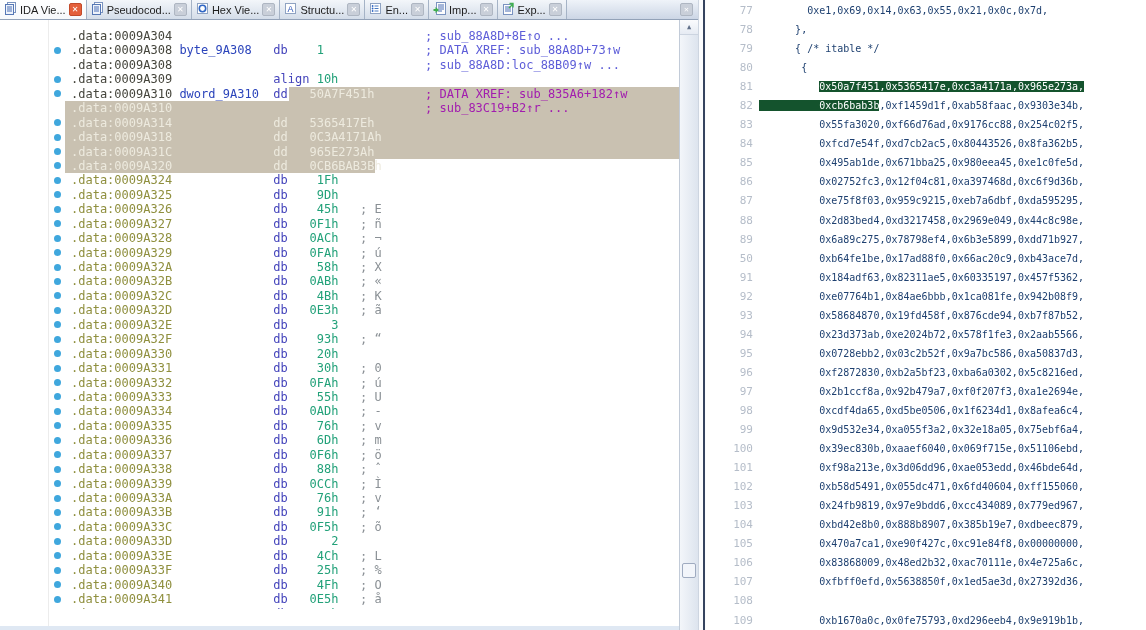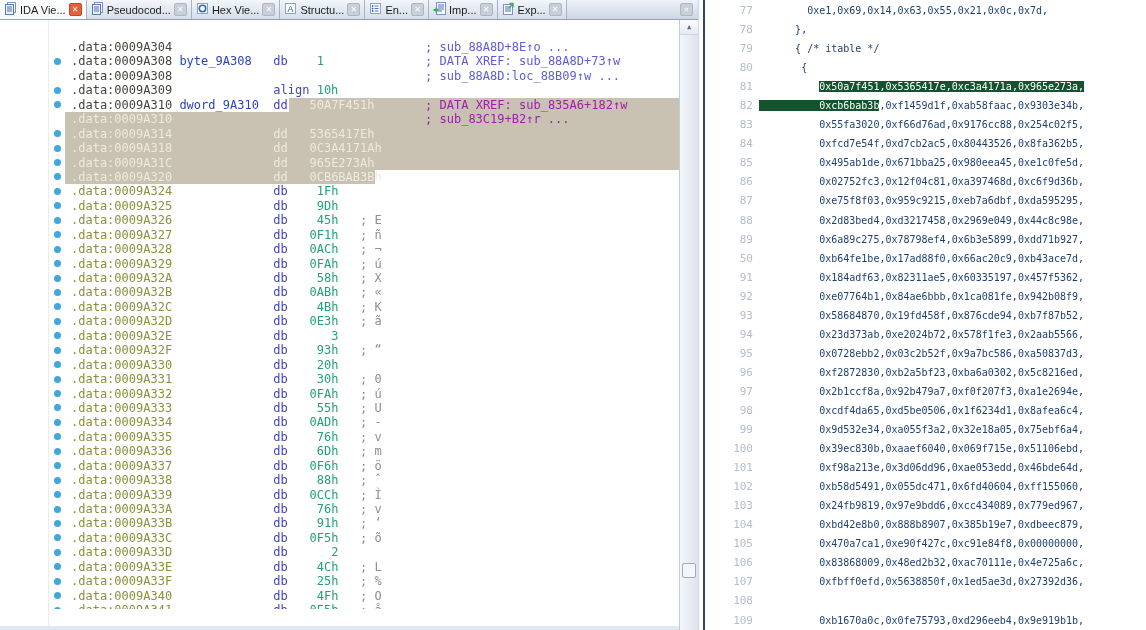--- a/index.html
+++ b/index.html
@@ -13,21 +13,21 @@
        background:linear-gradient(#f3f6fa,#d4dde9);cursor:default;}
   .tab.active{background:linear-gradient(#ffffff,#f6f8fb);text-align:right;}
   .tab .lbl{white-space:nowrap;overflow:hidden;}
   .tclose{width:13px;height:13px;border-radius:2px;flex:0 0 13px;display:flex;align-items:center;justify-content:center;
           font-size:8px;line-height:1;color:#fff;background:#c9cfd9;border:1px solid #aeb6c2;box-sizing:border-box;}
   .tclose.orange{background:#e4603b;border-color:#c24a2a;}
   .panelclose{position:absolute;left:680px;top:3px;width:13px;height:13px;border-radius:2px;
           display:flex;align-items:center;justify-content:center;font-size:8px;color:#fff;
           background:#c9cfd9;border:1px solid #aeb6c2;box-sizing:border-box;}
   
-  .listing{position:absolute;left:0;top:20px;width:679px;height:589px;background:#fff;overflow:hidden;padding-top:20px;box-sizing:border-box;text-decoration:underline;}
+  .listing{position:absolute;left:0;top:20px;width:679px;height:589px;background:#fff;overflow:hidden;padding-top:9px;box-sizing:border-box;text-decoration:underline;}
   .lrow{position:relative;height:14.45px;}
   .lrow .hl{position:absolute;top:0;height:100%;background:#c9c1b1;}
   .hl-full{left:65px;width:615px;}
   .hl-tail{left:289px;width:391px;}
   .hl-head{left:65px;width:310px;}
   .dot{position:absolute;left:54px;top:3.5px;width:7px;height:7px;border-radius:50%;background:#3fa7dd;}
   .lt{position:absolute;left:71px;top:0;white-space:pre;font-size:12px;line-height:14.45px;}
   .gutterline{position:absolute;left:48px;top:20px;bottom:0;width:1px;background:#ececec;}
   .c-ao{color:#8f8f3e;} 
   .c-ad{color:#45453c;} 

